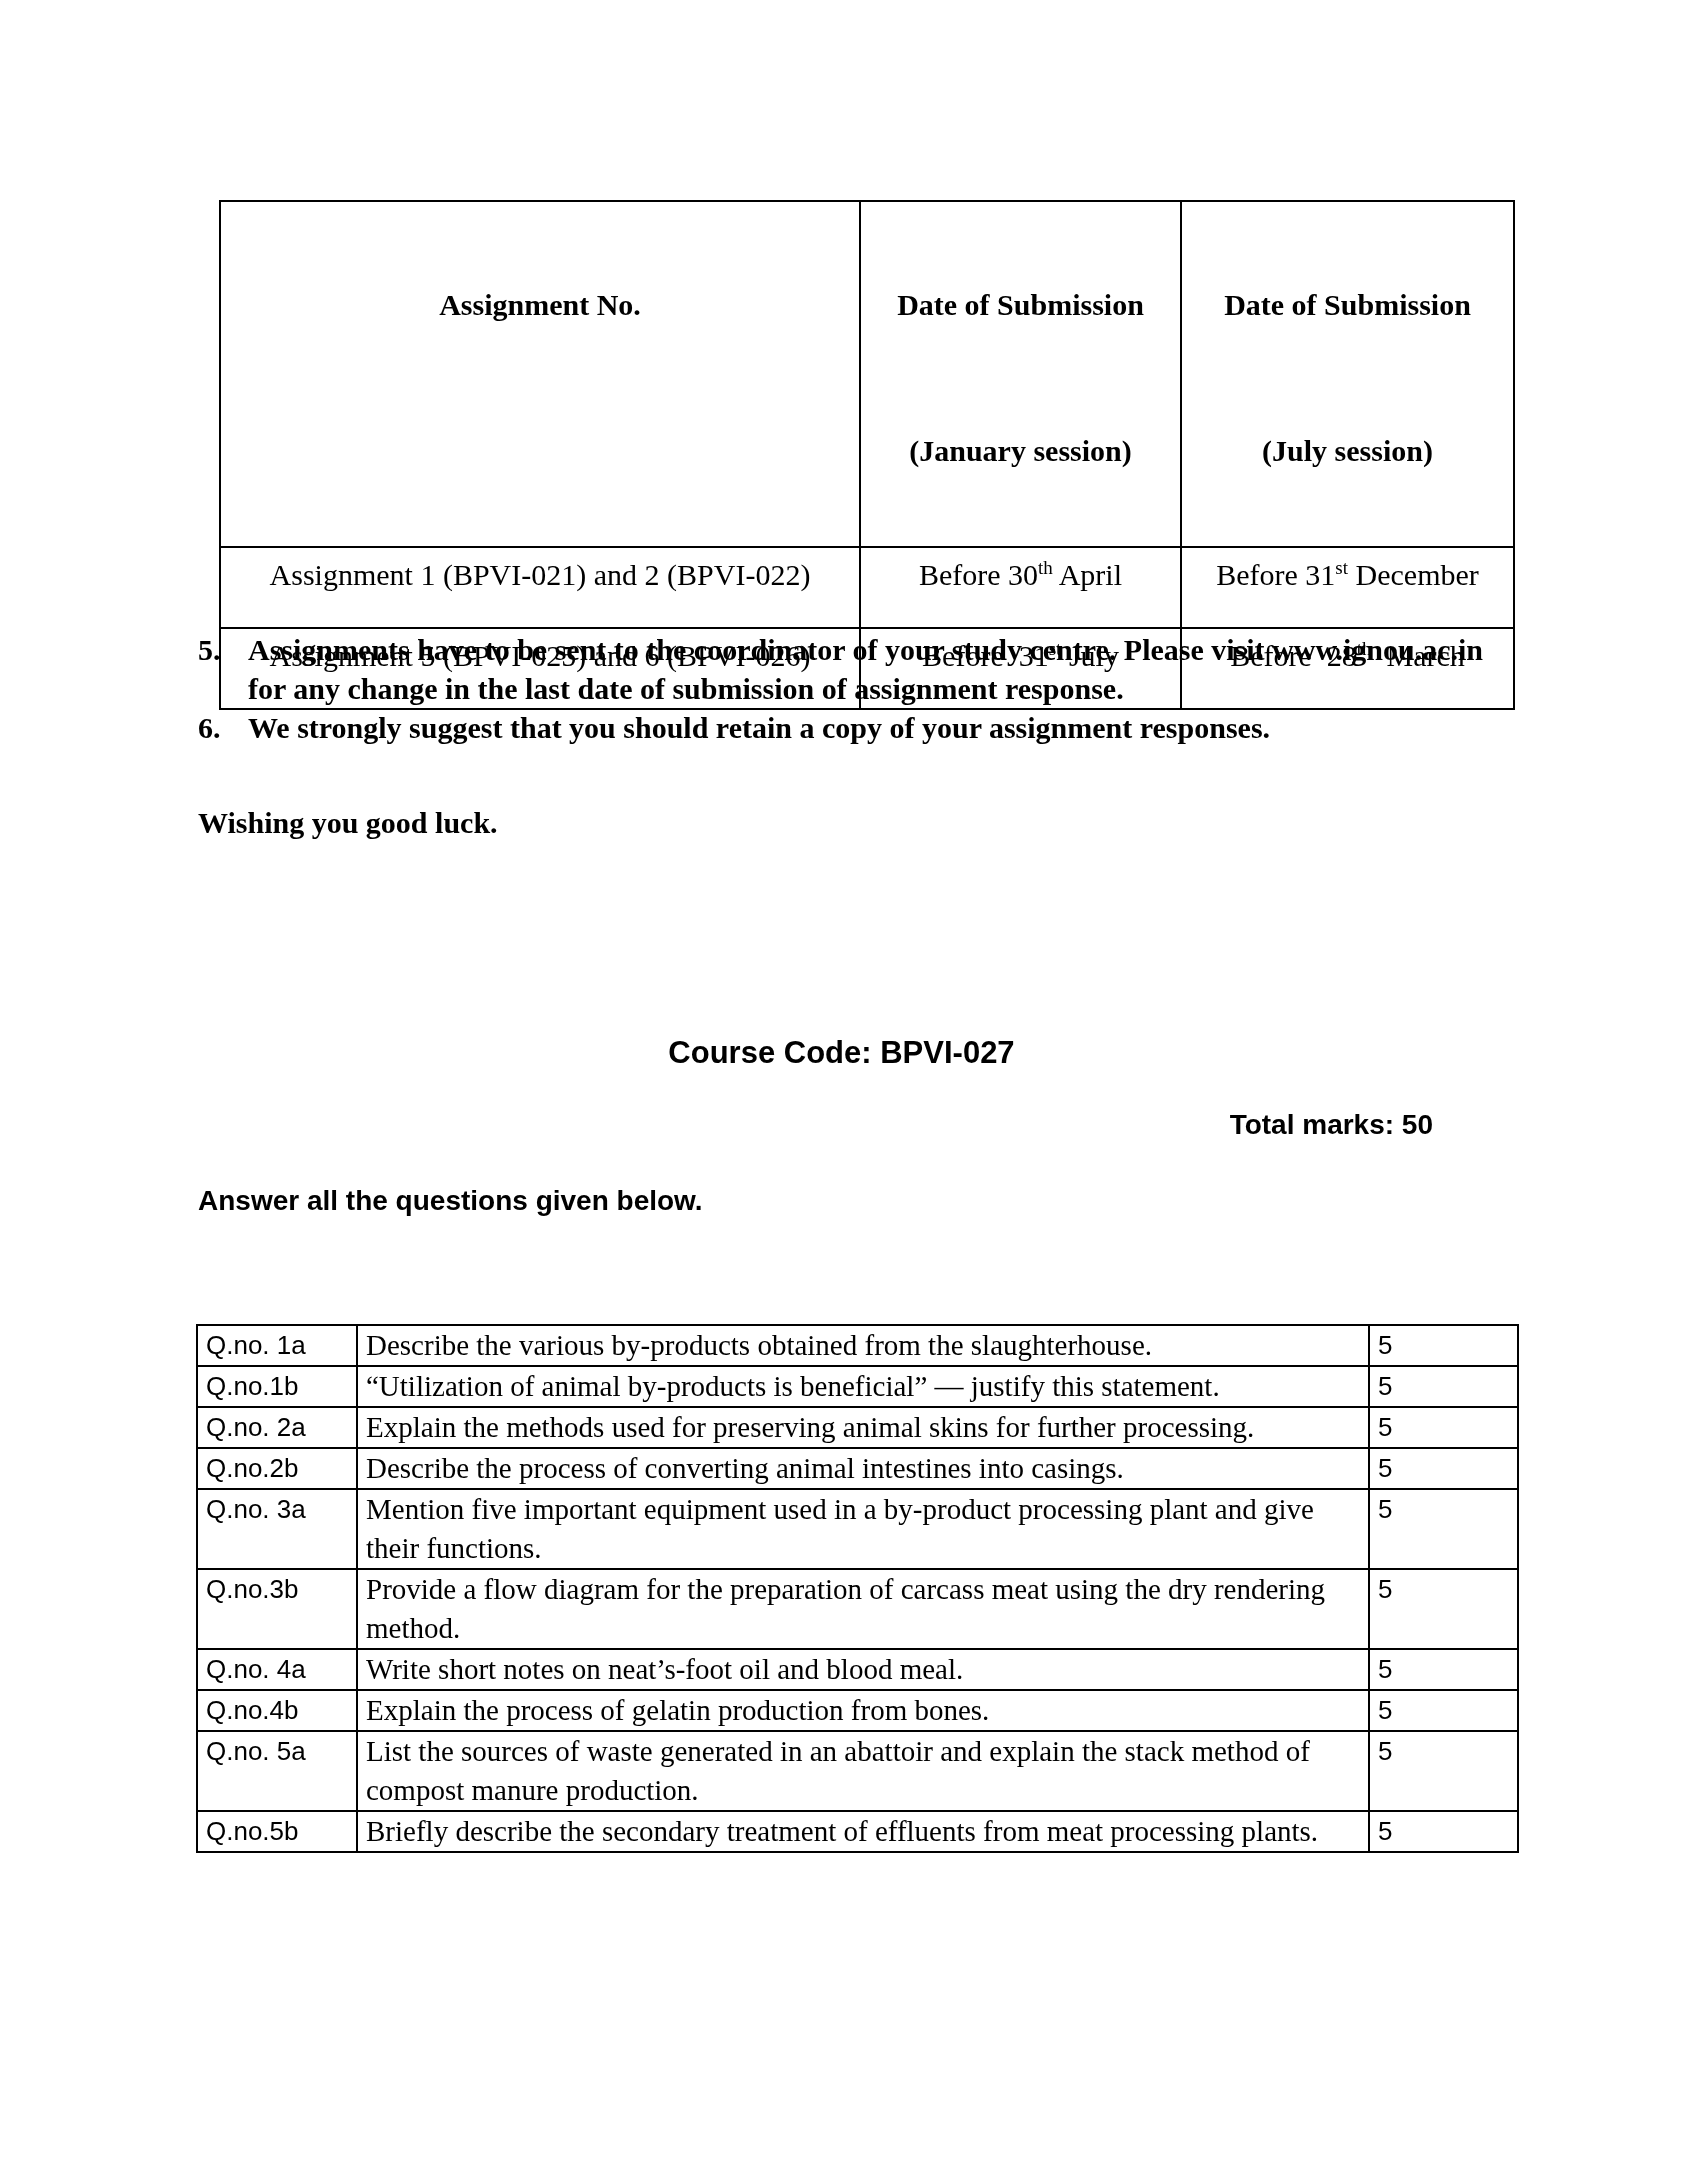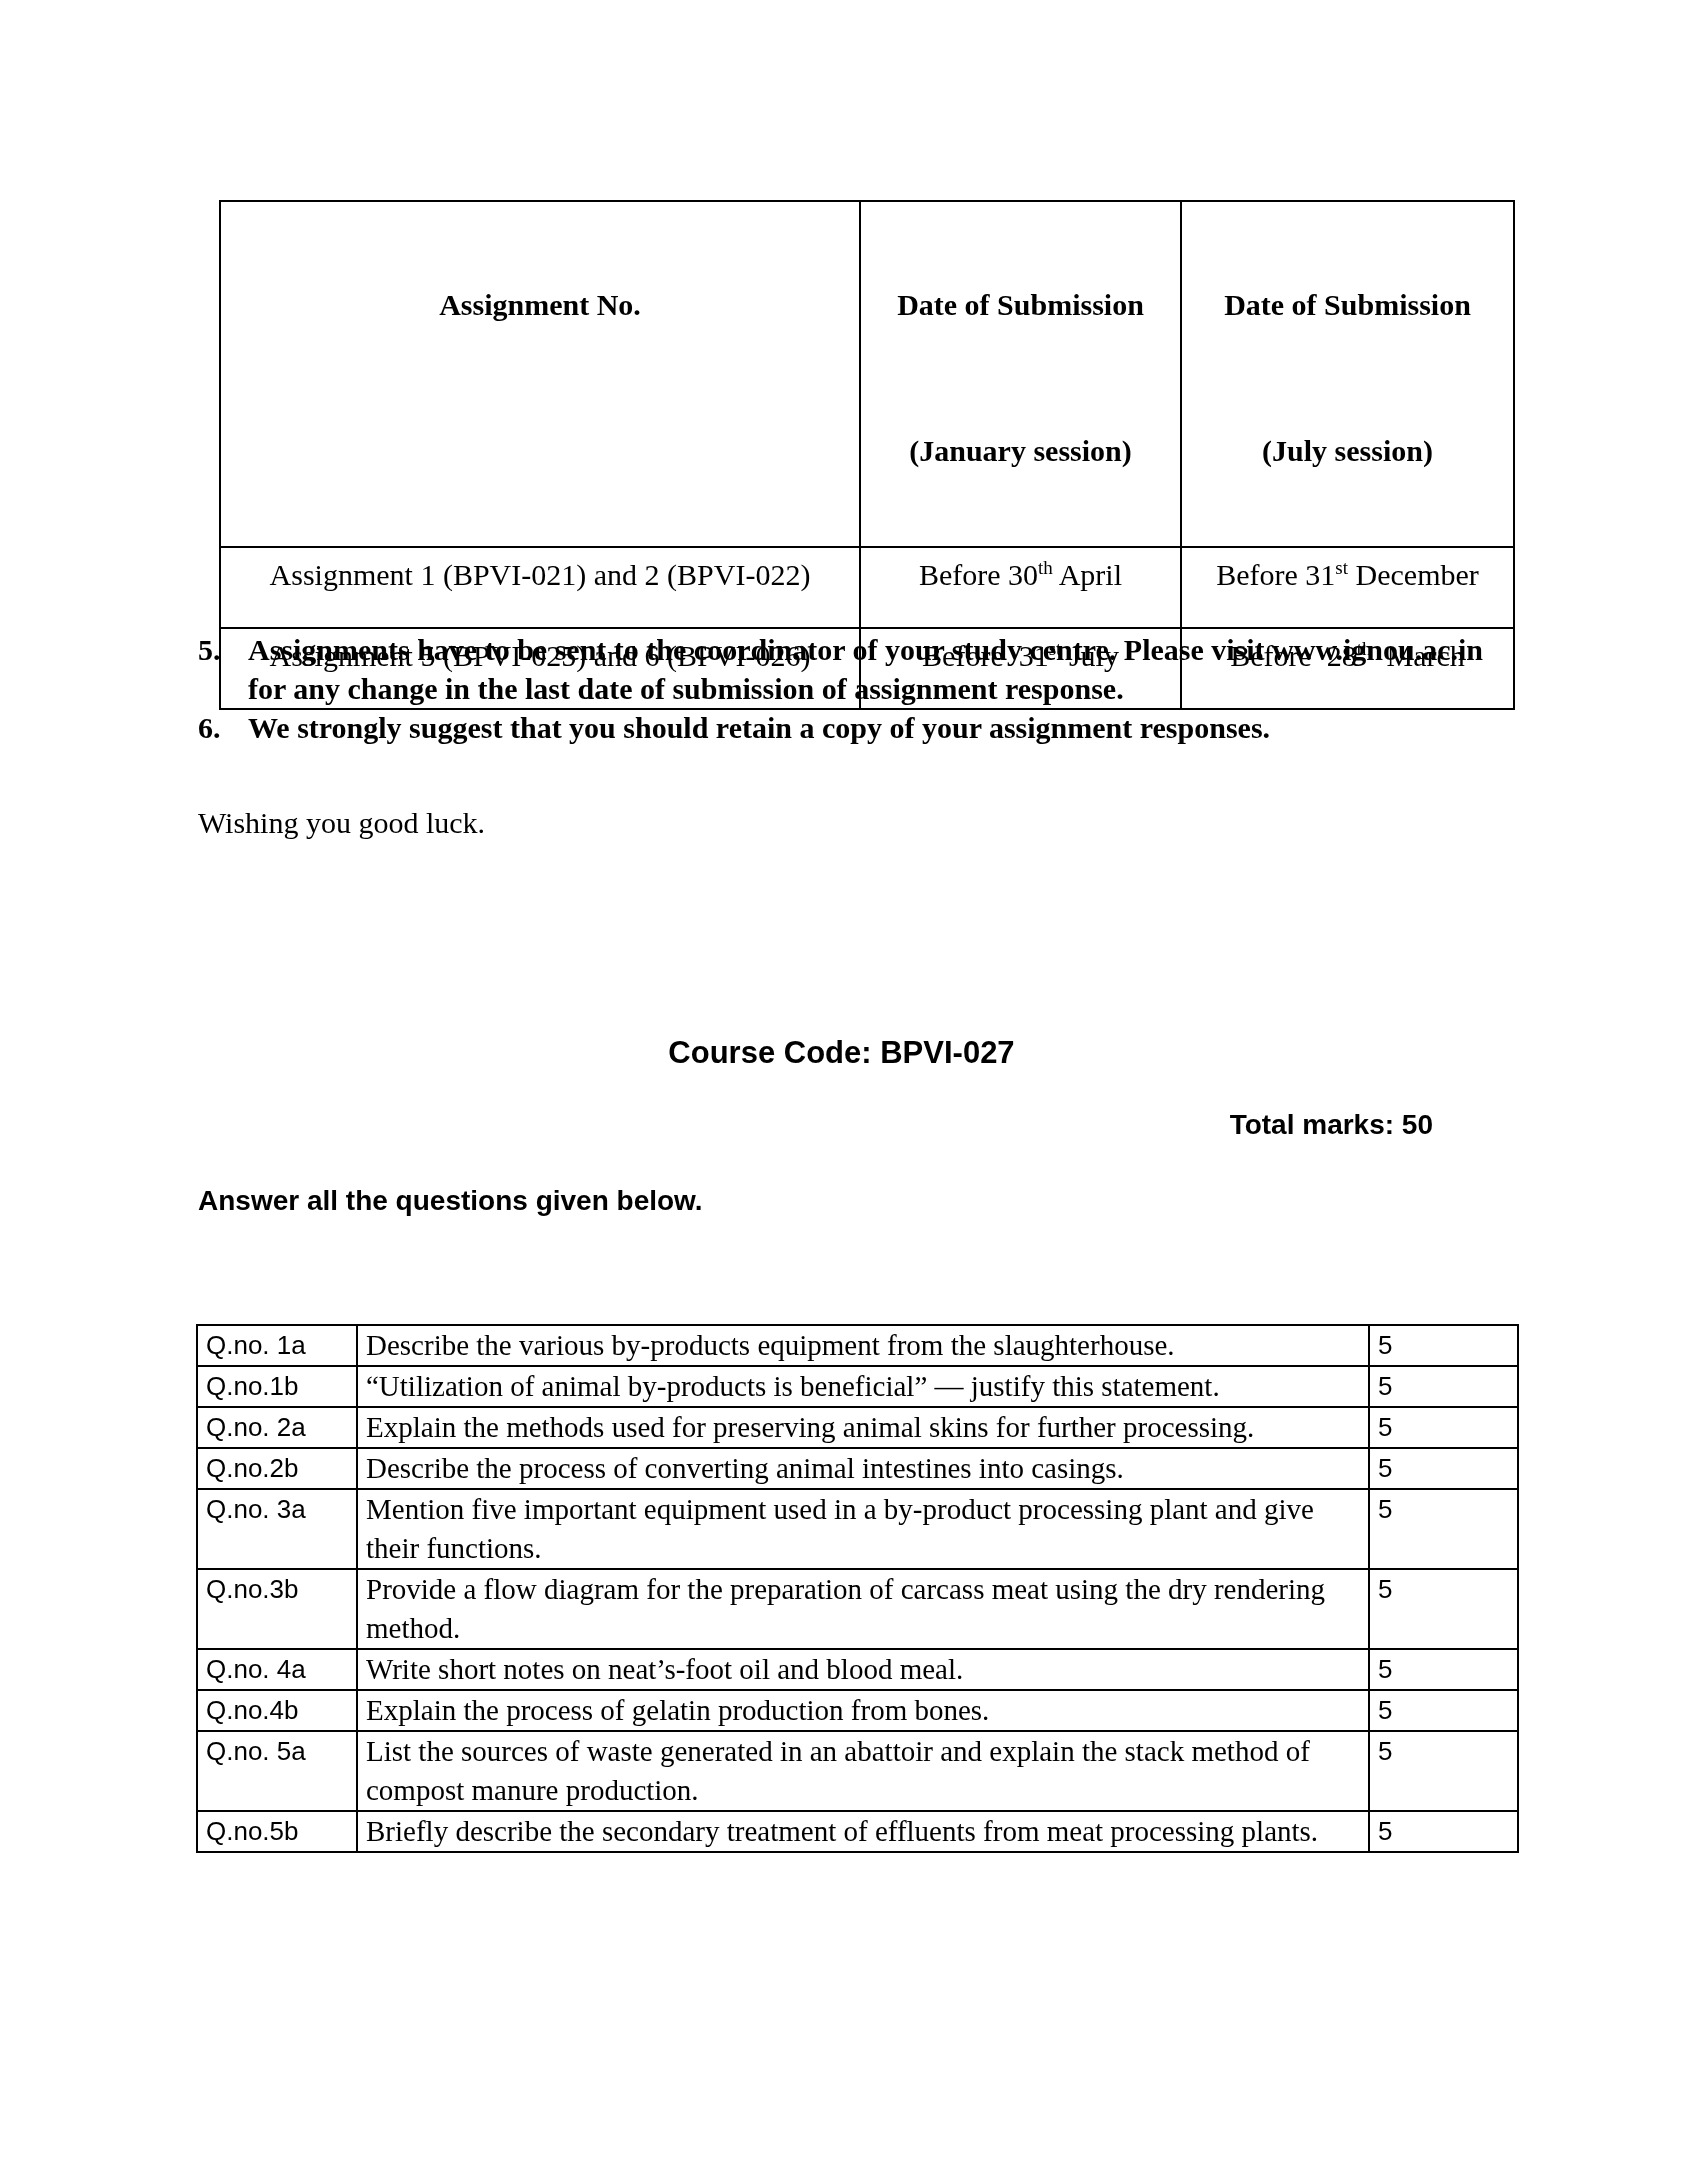--- a/index.html
+++ b/index.html
@@ -58,20 +58,21 @@
   .note { display: flex; }
   .note-num { width: 50px; flex: 0 0 50px; }
   .note-body { flex: 1 1 auto; }
 
   .closing {
     position: absolute;
     left: 198px;
     top: 804px;
     font-size: 30px;
     line-height: 38px;
+    font-weight: bold;
   }
 
   
   .course-code {
     position: absolute;
     left: 0;
     top: 1033px;
     width: 100%;
     text-align: center;
     font-family: "Liberation Sans", sans-serif;
@@ -186,21 +187,21 @@
 
   <table class="questions">
     <colgroup>
         <col class="qc1">
         <col class="qc2">
         <col class="qc3">
       </colgroup>
     <tbody>
         <tr>
       <td class="qno">Q.no. 1a</td>
-      <td class="qtext">Describe the various by-products equipment from the slaughterhouse.</td>
+      <td class="qtext">Describe the various by-products obtained from the slaughterhouse.</td>
       <td class="qmarks">5</td>
     </tr>
     <tr>
       <td class="qno">Q.no.1b</td>
       <td class="qtext">“Utilization of animal by-products is beneficial” — justify this statement.</td>
       <td class="qmarks">5</td>
     </tr>
     <tr>
       <td class="qno">Q.no. 2a</td>
       <td class="qtext">Explain the methods used for preserving animal skins for further processing.</td>

